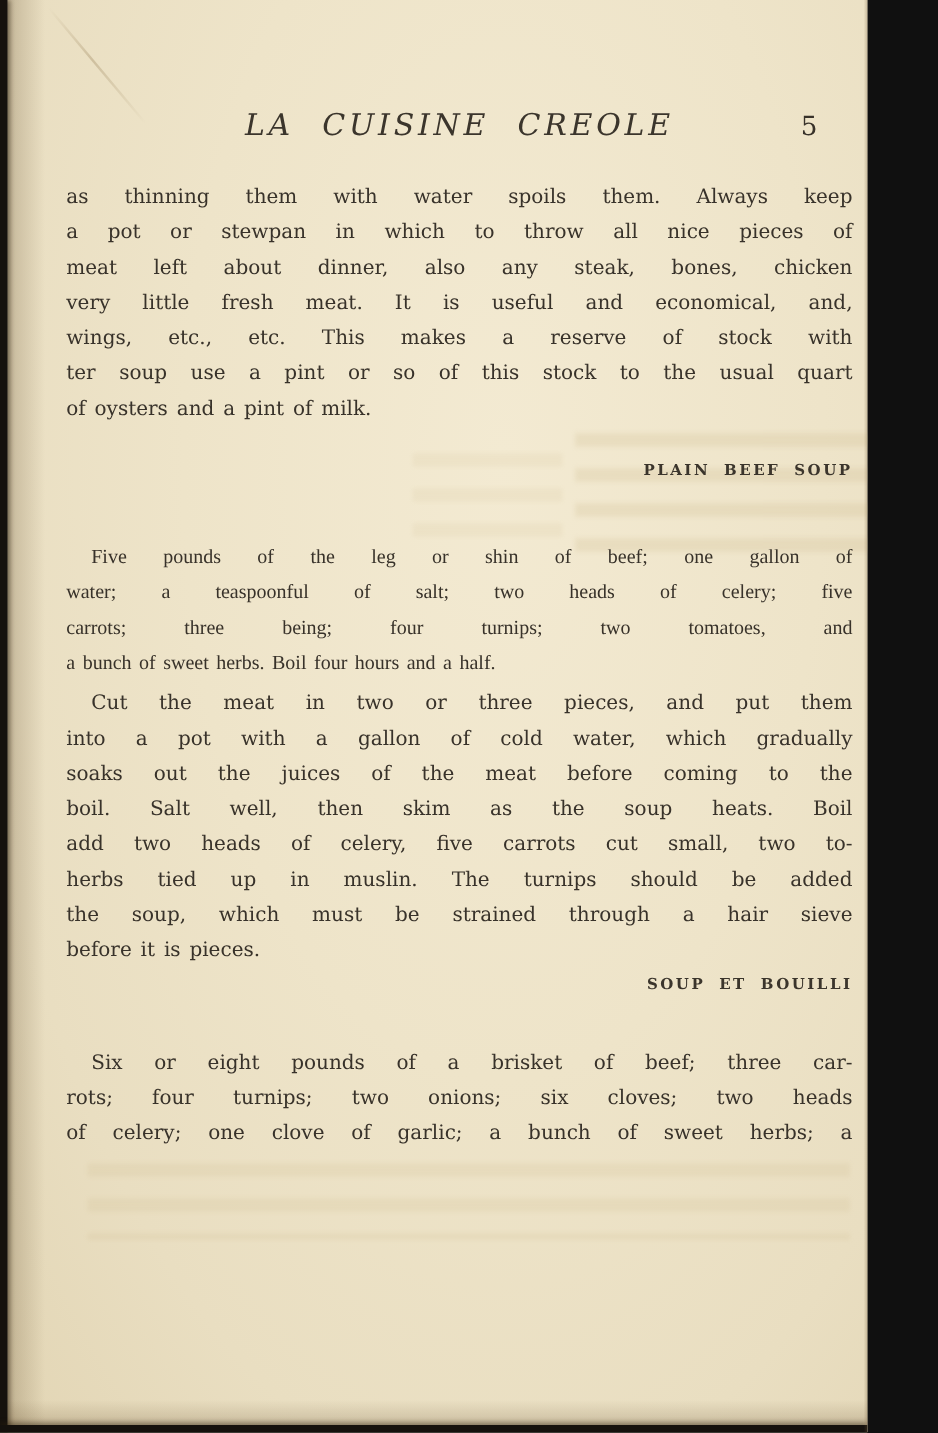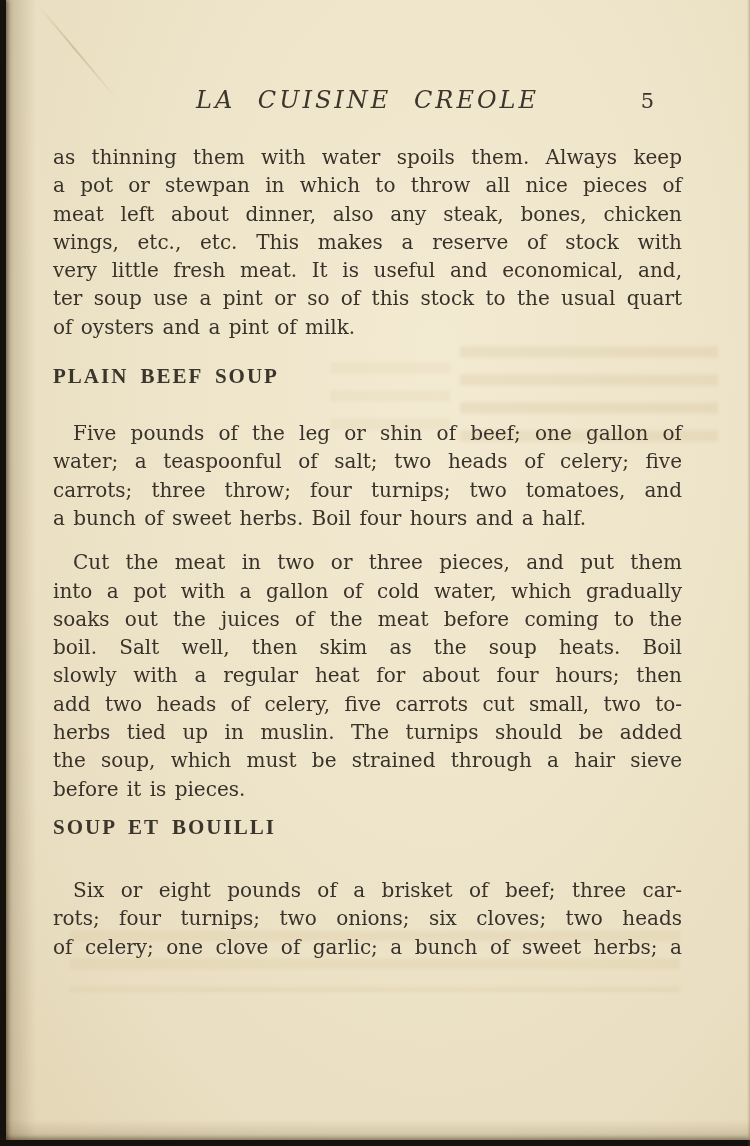--- a/index.html
+++ b/index.html
@@ -2,21 +2,21 @@
 <html><head>
 <meta charset="utf-8">
 <style>
   html, body {
     margin: 0;
     padding: 0;
     background: #101010;
   }
   .page {
     position: relative;
-    width: 750px;
+    width: 694px;
     height: 1146px;
     overflow: hidden;
     background:
       radial-gradient(ellipse at 58% 32%, #f3ead2 0%, #eee4c9 45%, #e9dec1 75%, #e2d5b4 100%);
     font-family: "DejaVu Serif", "Liberation Serif", serif;
     color: #38322a;
   }
 
   
   .edge-left {
@@ -92,46 +92,45 @@
     letter-spacing: 0;
   }
 
   
   .text-column {
     position: absolute; left: 53px; top: 143px; width: 629px;
     z-index: 3;
   }
   .paragraph { margin: 0; }
   .line {
-    font-size: 20px;
+    font-size: 16px;
     line-height: 28.3px;
     word-spacing: 2px;
     text-align: justify;
     text-align-last: justify;
     white-space: normal;
   }
   .line.last { text-align-last: left; }
   .line.indent { text-indent: 20px; }
 
   .section-heading {
-    font-size: 21px;
+    font-size: 12px;
     line-height: 18px;
     font-weight: bold;
-    text-align: left;
+    text-align: right;
     letter-spacing: 2px;
     word-spacing: 5px;
     color: #3b352c;
-    font-family: Liberation Serif, serif;
   }
 
   
   .block-1 { margin-top: 26px; }  
-  .block-2 { margin-top: 34px; }  
-  .block-3 { margin-top: 16px; }     
-  .block-4 { margin-top: 15px; }  
+  .block-2 { margin-top: 47px; font-family: Liberation Serif, serif; }  
+  .block-3 { margin-top: 3px; }     
+  .block-4 { margin-top: 3px; }  
   .block-5 { margin-top: 40px; }  
 </style>
 </head>
 <body>
 
 <div class="page">
 
   <div class="spine-shadow"></div>
   <div class="bottom-shadow"></div>
   <div class="crease"></div>
@@ -143,38 +142,37 @@
   <div class="running-head">
     <div class="running-head-title">LA CUISINE CREOLE</div>
     <div class="page-number">5</div>
   </div>
 
   <div class="text-column">
       <div class="paragraph block-0">
         <div class="line">as thinning them with water spoils them. Always keep</div>
         <div class="line">a pot or stewpan in which to throw all nice pieces of</div>
         <div class="line">meat left about dinner, also any steak, bones, chicken</div>
+        <div class="line">very little fresh meat. It is useful and economical, and,</div>
         <div class="line">wings, etc., etc. This makes a reserve of stock with</div>
-        <div class="line">very little fresh meat. It is useful and economical, and,</div>
         <div class="line">ter soup use a pint or so of this stock to the usual quart</div>
         <div class="line last">of oysters and a pint of milk.</div>
       </div>
       <div class="section-heading block-1">PLAIN BEEF SOUP</div>
       <div class="paragraph block-2">
         <div class="line indent">Five pounds of the leg or shin of beef; one gallon of</div>
         <div class="line">water; a teaspoonful of salt; two heads of celery; five</div>
-        <div class="line">carrots; three throw; four turnips; two tomatoes, and</div>
+        <div class="line">carrots; three being; four turnips; two tomatoes, and</div>
         <div class="line last">a bunch of sweet herbs. Boil four hours and a half.</div>
       </div>
       <div class="paragraph block-3">
         <div class="line indent">Cut the meat in two or three pieces, and put them</div>
         <div class="line">into a pot with a gallon of cold water, which gradually</div>
         <div class="line">soaks out the juices of the meat before coming to the</div>
         <div class="line">boil. Salt well, then skim as the soup heats. Boil</div>
-        <div class="line">slowly with a regular heat for about four hours; then</div>
         <div class="line">add two heads of celery, five carrots cut small, two to-</div>
         <div class="line">herbs tied up in muslin. The turnips should be added</div>
         <div class="line">the soup, which must be strained through a hair sieve</div>
         <div class="line last">before it is pieces.</div>
       </div>
       <div class="section-heading block-4">SOUP ET BOUILLI</div>
       <div class="paragraph block-5">
         <div class="line indent">Six or eight pounds of a brisket of beef; three car-</div>
         <div class="line">rots; four turnips; two onions; six cloves; two heads</div>
         <div class="line">of celery; one clove of garlic; a bunch of sweet herbs; a</div>

